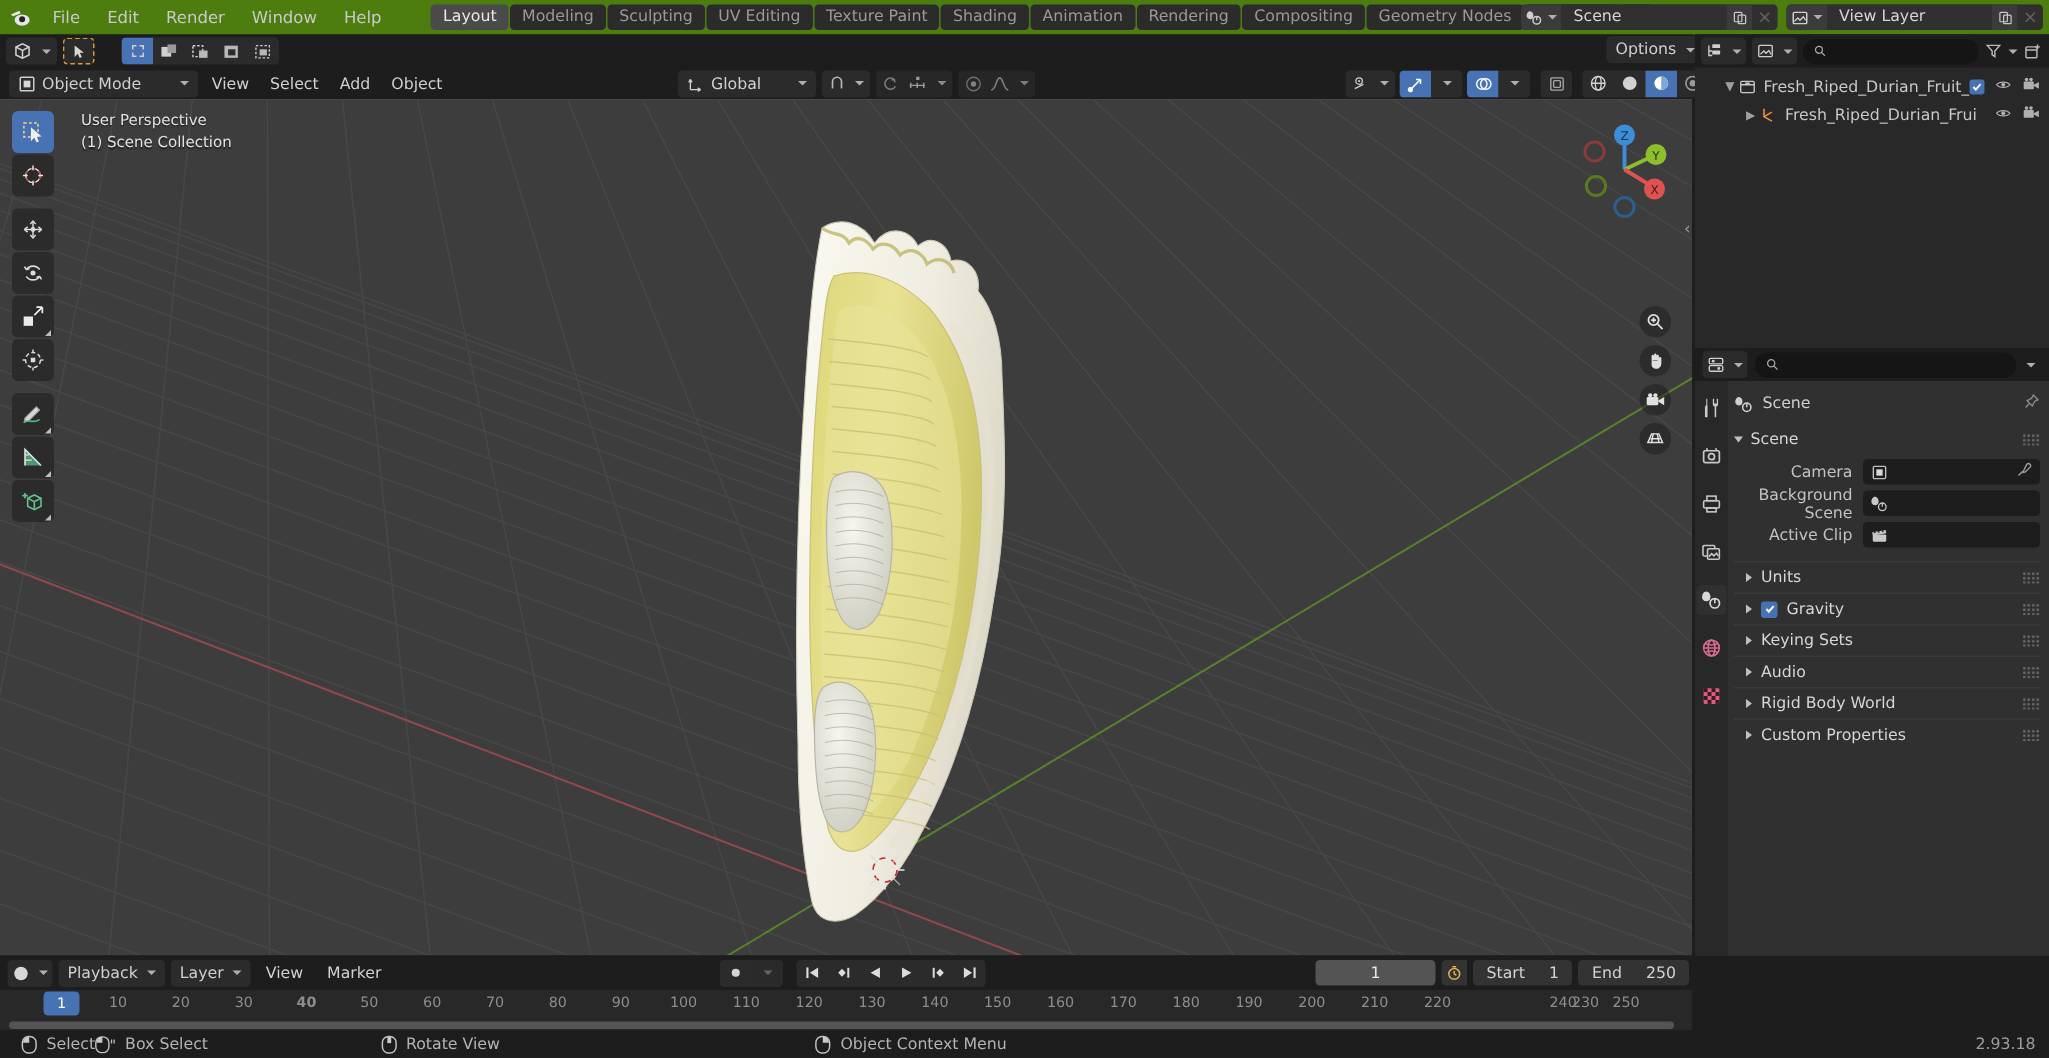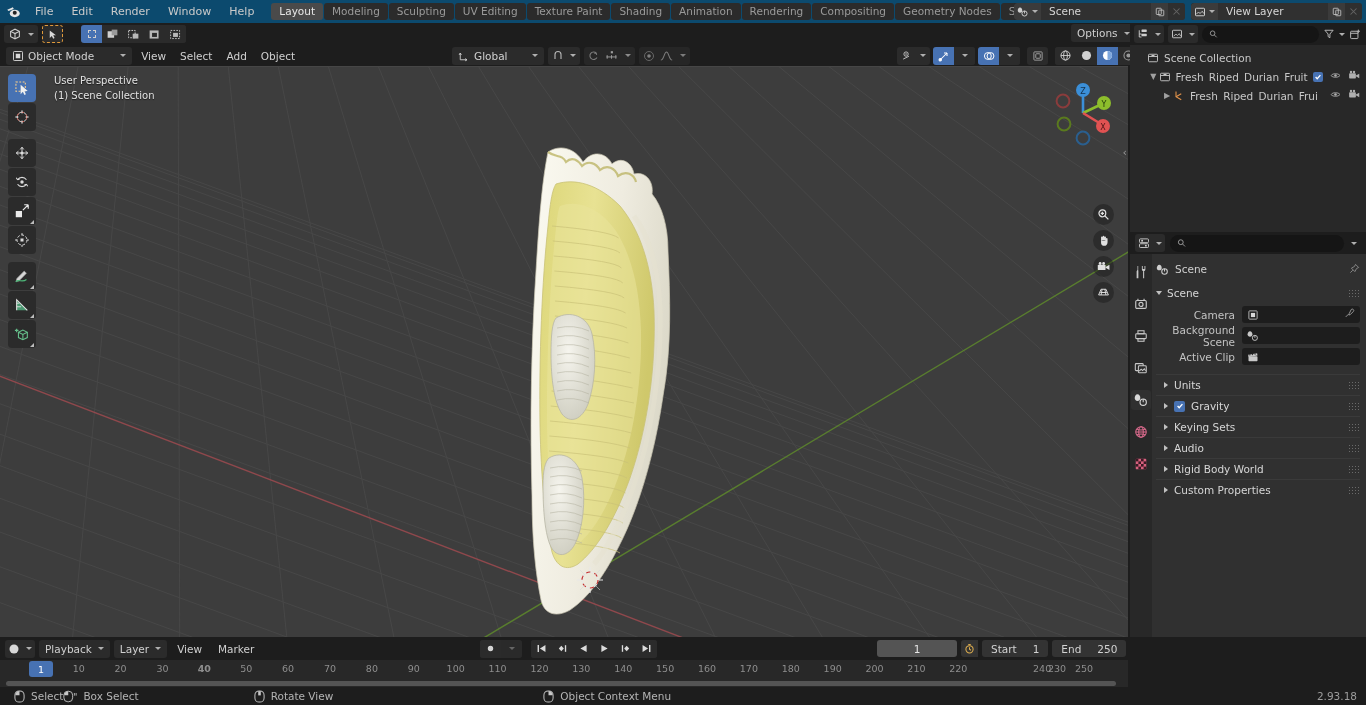--- a/index.html
+++ b/index.html
@@ -8,26 +8,26 @@
     width:1366px; height:705px; overflow:hidden;
     background:#1d1d1d;
     font-family:"DejaVu Sans", sans-serif;
     font-size:11px; color:#d5d5d5;
     -webkit-font-smoothing: antialiased;
   }
   .app { position:relative; width:1366px; height:705px; }
 
   
   .topbar { position:absolute; left:0; top:0; width:1366px; height:23px;
-    background:#0c4a6e; display:flex; align-items:center; }
+    background:#4d7c0f; display:flex; align-items:center; }
   .blender-logo { width:26px; display:flex; justify-content:center; align-items:center; }
   .blender-logo svg { width:15px; height:15px; }
   .menu-item { padding:0 9px; height:18px; line-height:18px; font-size:11px; color:#cacaca;
      border-radius:3px; cursor:default; }
-  .wsp-tabs { display:flex; align-items:center; margin-left:8px; gap:1px; }
+  .wsp-tabs { display:flex; align-items:center; margin-left:24px; gap:1px; }
   .wsp-tab { padding:0 8px; height:17px; line-height:17px; font-size:10.5px;
      color:#9a9a9a; background:#2b2b2b; border-radius:3px; }
   .wsp-tab.active { background:#4a4a4a; color:#e8e8e8; }
   .wsp-plus { padding:0 6px; height:17px; line-height:15px; color:#9a9a9a;
      background:#2b2b2b; border-radius:3px; font-size:12px; }
   .topright { position:absolute; right:4px; top:3px; display:flex; align-items:center; gap:6px; }
   .id-block { display:flex; align-items:center; height:17px; background:#282828; border-radius:3px; overflow:hidden; }
   .id-icon { width:27px; height:17px; background:#3b3b3b; display:flex; align-items:center;
      justify-content:center; gap:1px; border-radius:3px 0 0 3px;}
   .id-name { background:#303030; height:17px; line-height:17px; padding:0 8px; font-size:10.5px; color:#d6d6d6; min-width:110px;}
@@ -747,32 +747,20 @@
       </div>
       <div style="display:flex;align-items:center;">
         <svg width="13" height="13" viewBox="0 0 16 16" fill="none" stroke="#b8b8b8" stroke-width="1.2">
             <rect x="2" y="4" width="9" height="9" rx="1"></rect>
             <path d="M2 6.5 H11"></path>
             <path d="M11.5 2 V6 M9.5 4 H13.5"></path>
           </svg>
       </div>
     </div>
     <div class="out-body" id="outbody">
-        <div class="out-row" style="padding-left: 5px;">
-          <span class="disc"></span>
-          <span style="display:flex;align-items:center;margin-right:5px;">
-            <svg width="12" height="12" viewBox="0 0 16 16" fill="none" stroke="#c8c8c8" stroke-width="1.2">
-              <rect x="2" y="3" width="12" height="10" rx="1.2"></rect>
-              <path d="M2 6 H14"></path>
-              <rect x="6" y="4" width="4" height="1.4" fill="#c8c8c8" stroke="none"></rect>
-            </svg>
-          </span>
-          <span class="lbl">Scene Collection</span>
-          <span class="out-icons"></span>
-        </div>
         <div class="out-row" style="padding-left: 18px;">
           <span class="disc">▼</span>
           <span style="display:flex;align-items:center;margin-right:5px;">
             <svg width="12" height="12" viewBox="0 0 16 16" fill="none" stroke="#c8c8c8" stroke-width="1.2">
               <rect x="2" y="3" width="12" height="10" rx="1.2"></rect>
               <path d="M2 6 H14"></path>
               <rect x="6" y="4" width="4" height="1.4" fill="#c8c8c8" stroke="none"></rect>
             </svg>
           </span>
           <span class="lbl">Fresh_Riped_Durian_Fruit_Slic</span>

